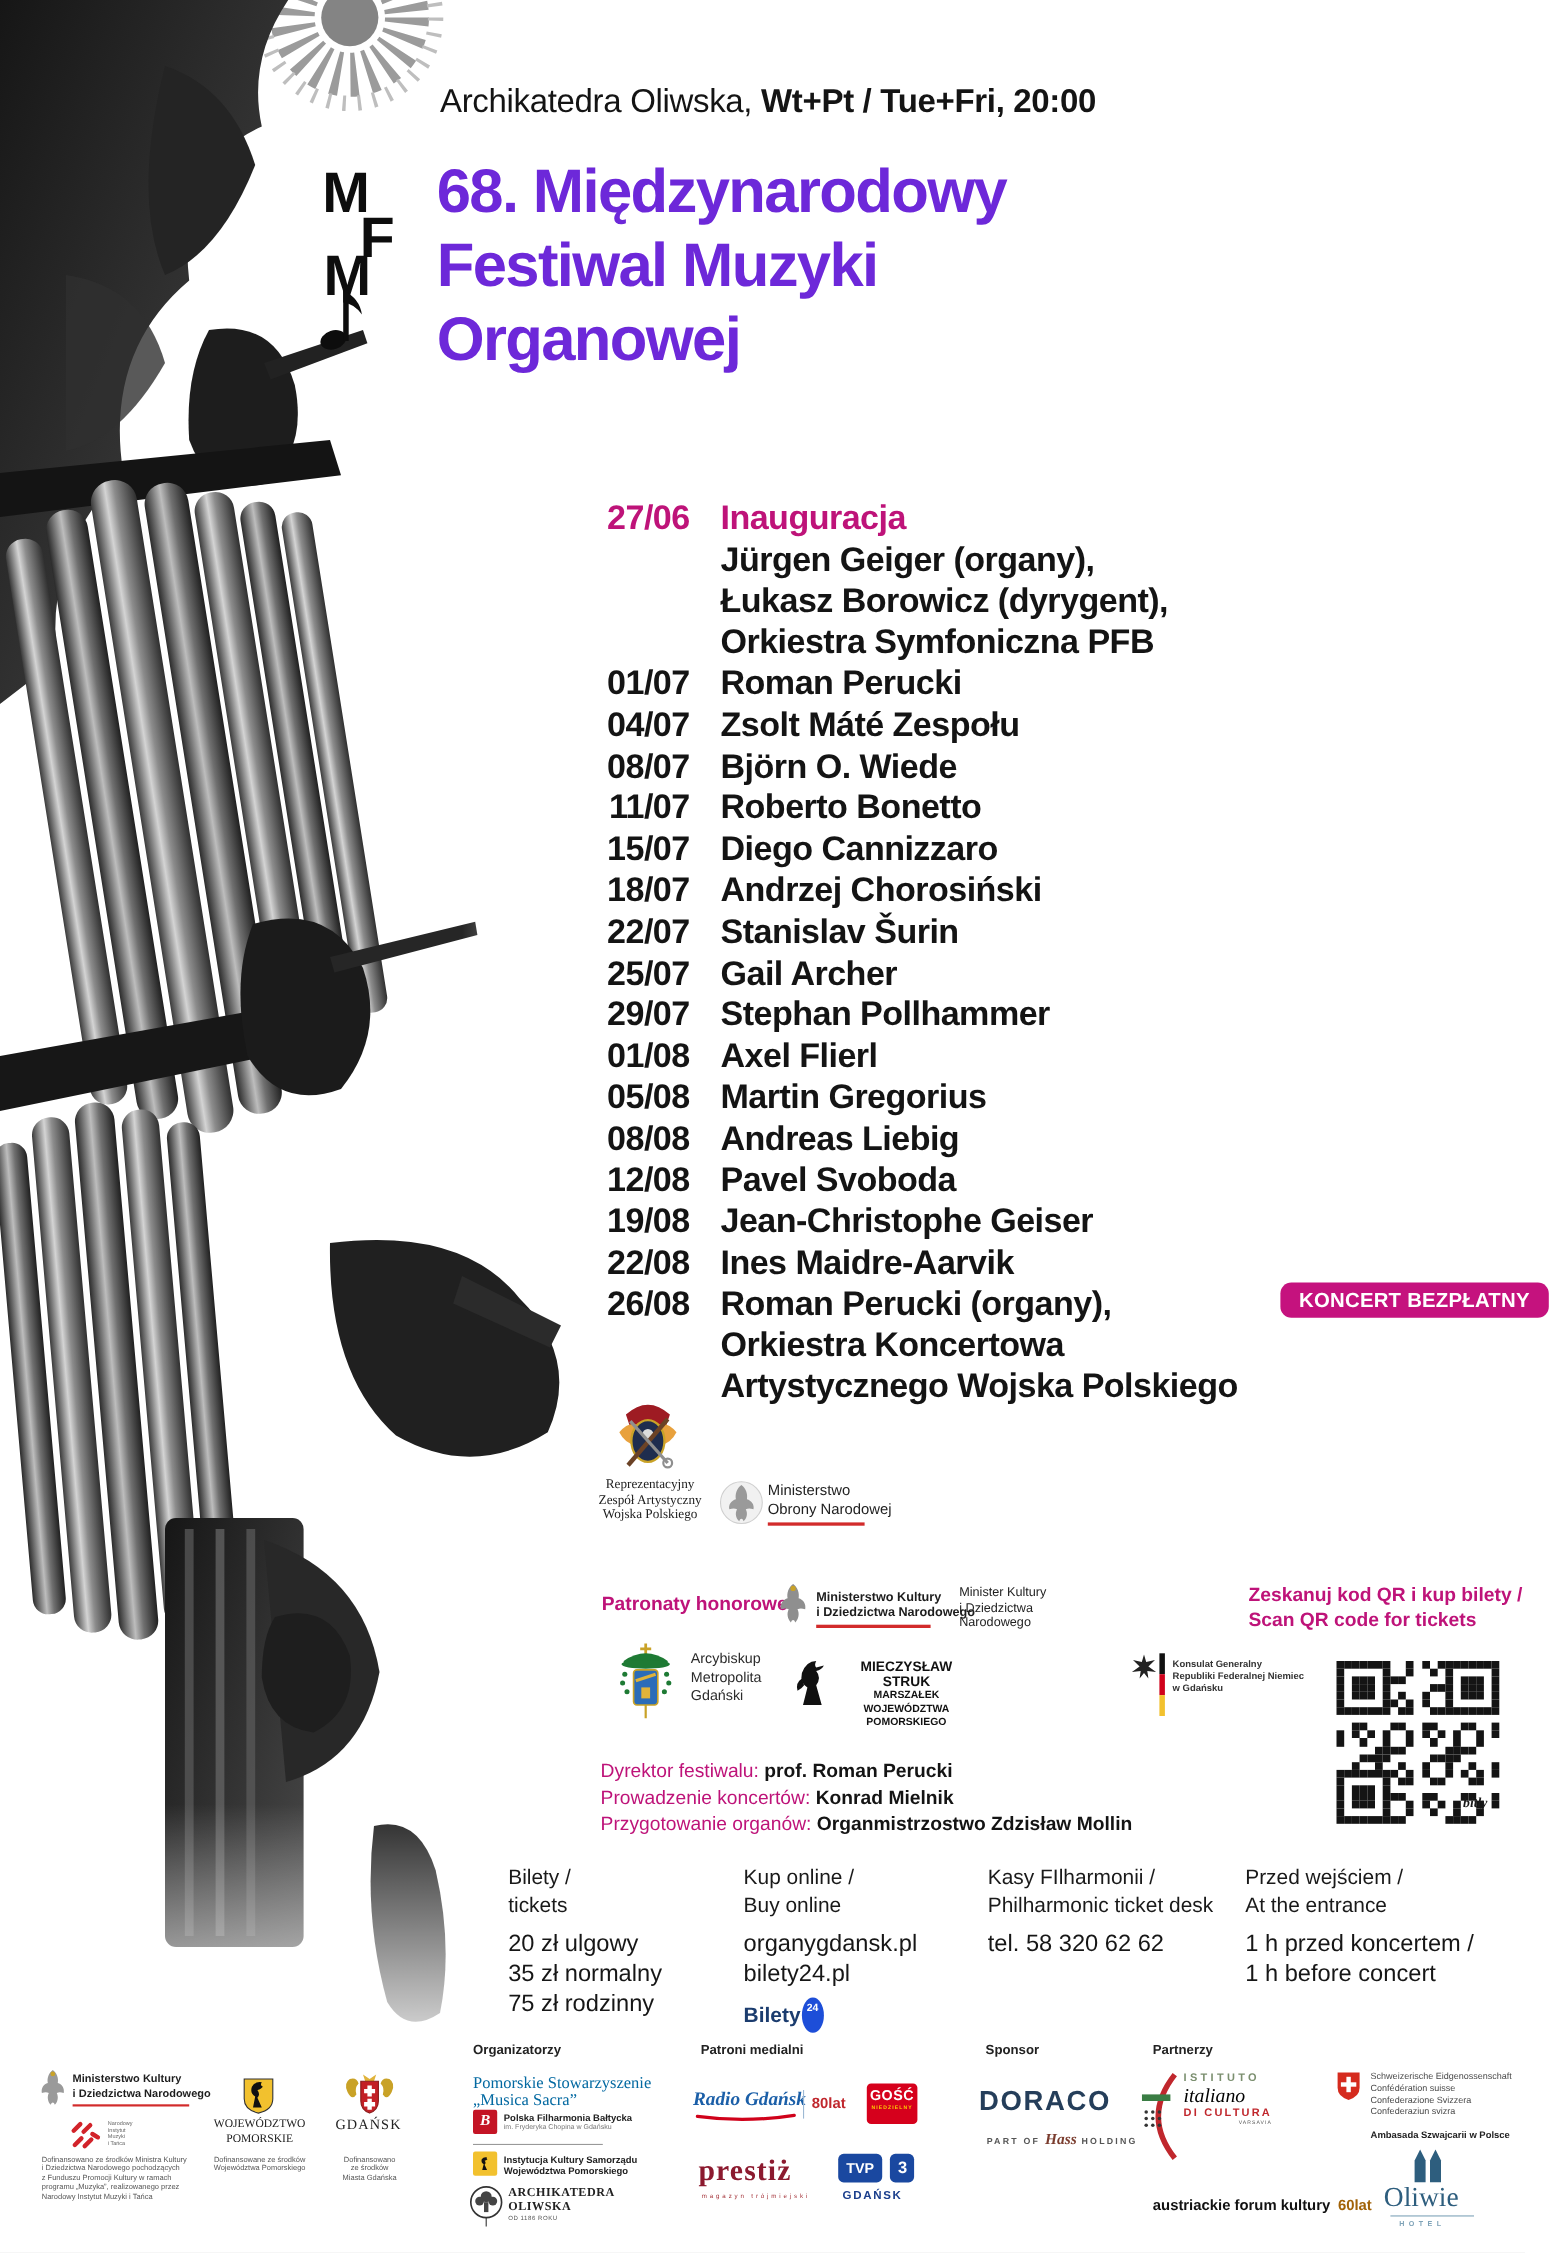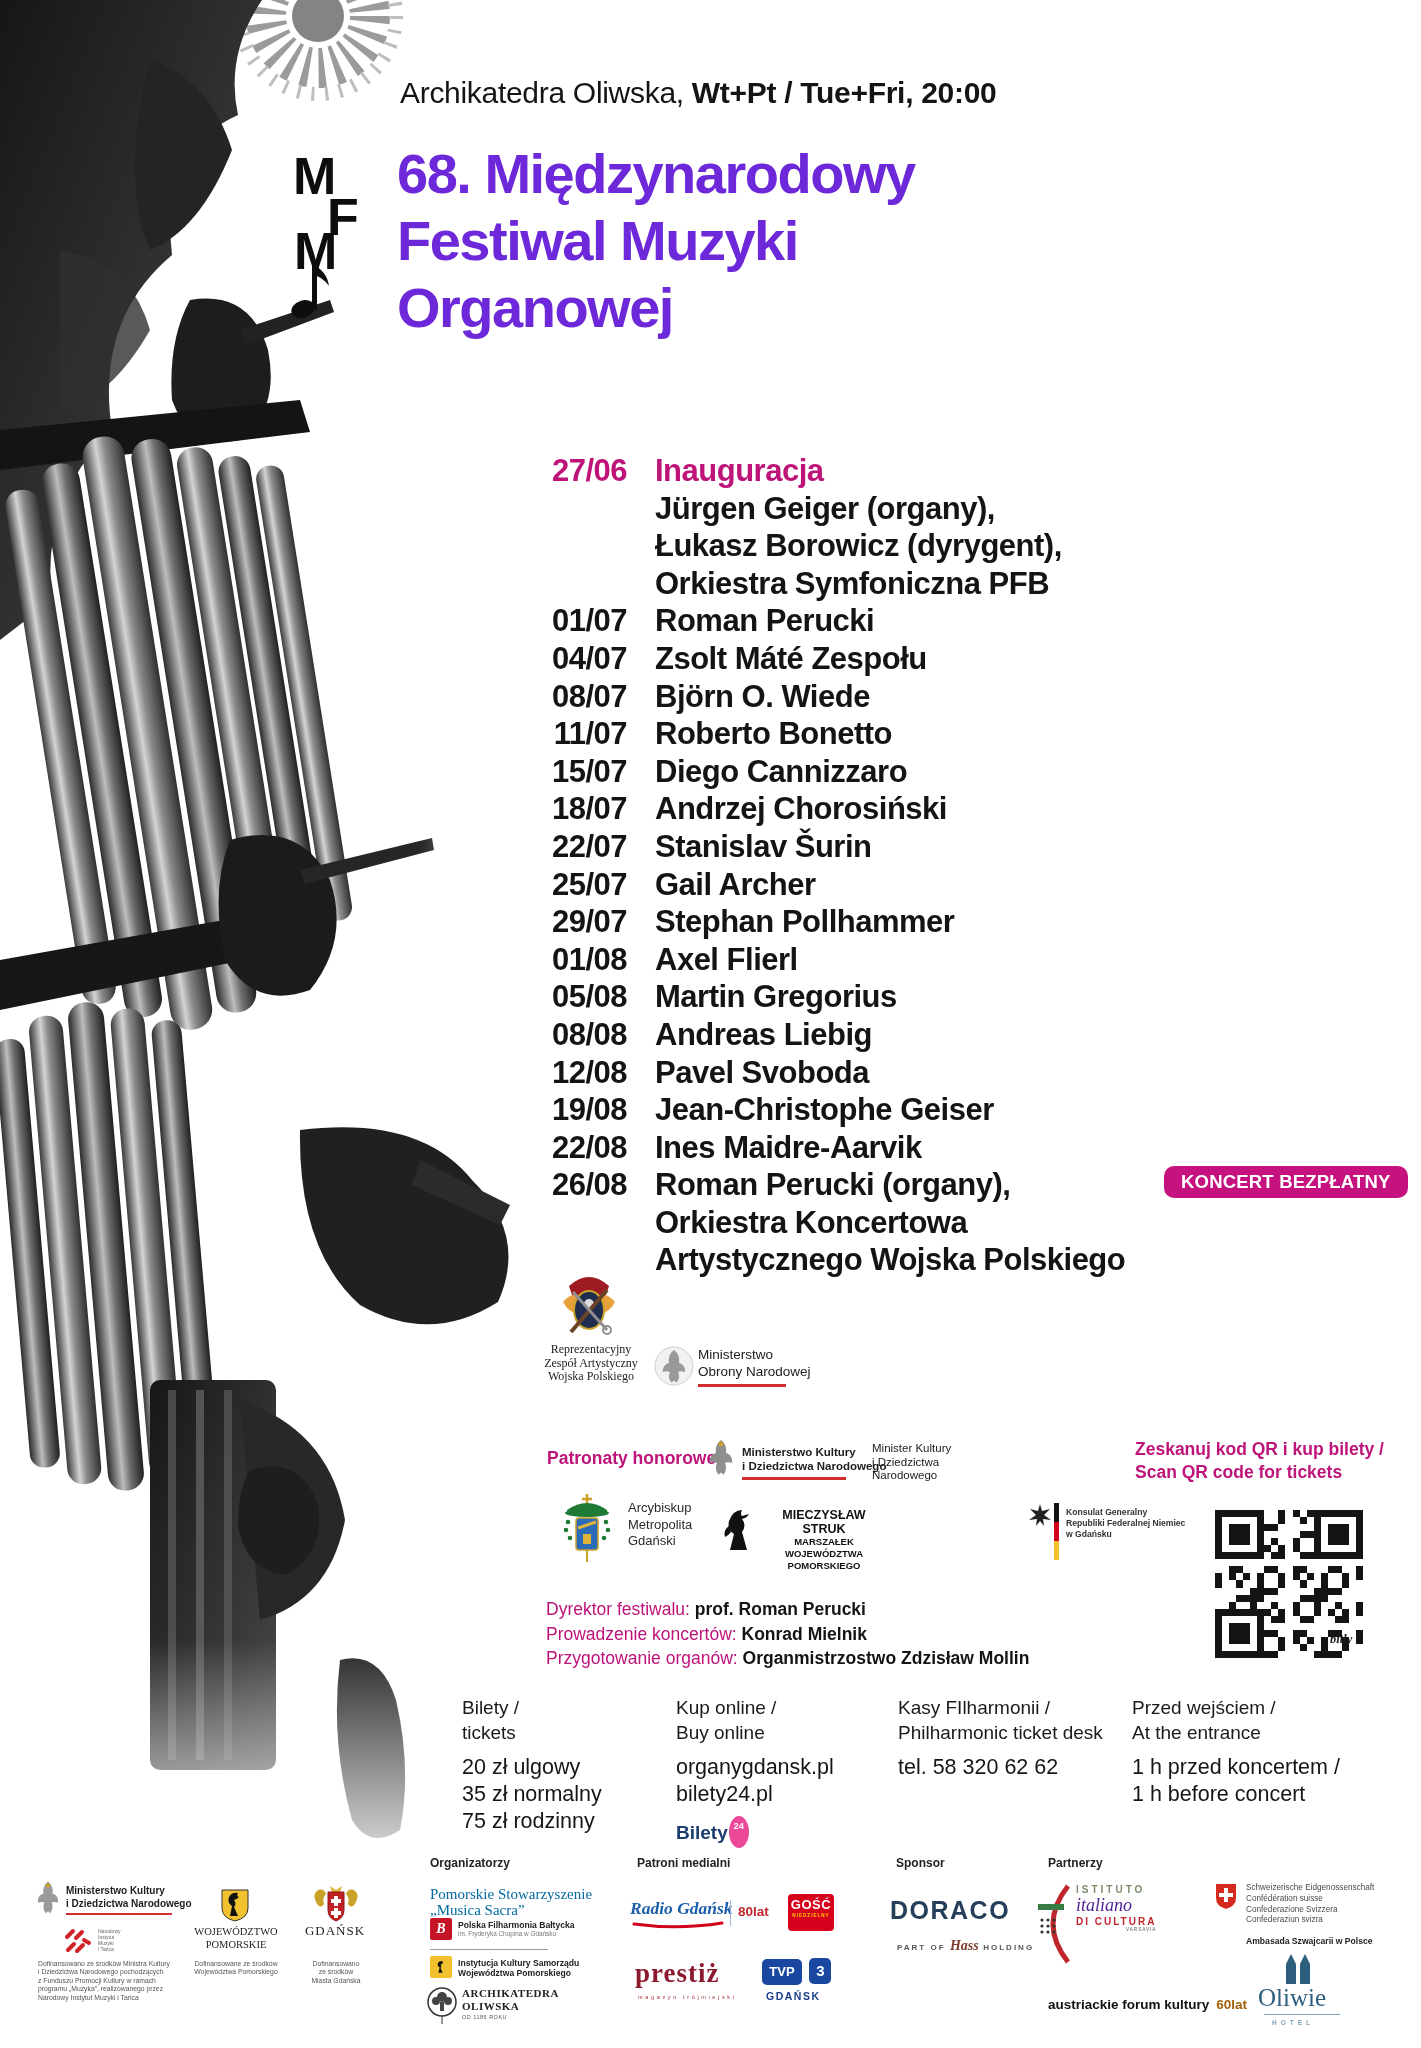--- a/index.html
+++ b/index.html
@@ -49,21 +49,21 @@
   .cred{left:546px;top:1597px;font-size:17.5px;line-height:24.6px;}
   .cl{color:#BE1379;font-weight:400;} .cv{color:#141414;font-weight:800;}
   
   .tk-h{font-size:19px;line-height:25px;font-weight:500;color:#1a1a1a;}
   .tk-i{font-size:21.5px;line-height:27px;font-weight:400;color:#161616;margin-top:0;}
   .tkcol1{left:462px;top:1695px;} .tkcol2{left:676px;top:1695px;}
   .tkcol3{left:898px;top:1695px;} .tkcol4{left:1132px;top:1695px;}
   .tk-items{margin-top:9px;}
   .b24{left:676px;top:1822px;}
   .b24 .bt{font-size:19px;font-weight:800;color:#1B3C6E;}
-  .b24 .bc{display:inline-block;width:20px;height:32px;border-radius:50%;background:#ec4899;color:#fff;
+  .b24 .bc{display:inline-block;width:20px;height:32px;border-radius:50%;background:#1d4ed8;color:#fff;
            font-size:9.5px;font-weight:800;text-align:center;line-height:20px;vertical-align:top;margin-left:1px;margin-top:-6px;}
   
   .ft-h{font-size:12px;font-weight:700;color:#222;}
   .tiny{font-size:6.8px;line-height:8.4px;color:#555;}
   .assoc{font-size:15px;line-height:16px;color:#0369a1;margin-top:12px;}
   .sq{width:22px;height:22px;display:flex;align-items:center;justify-content:center;}
   .pfb-sq{background:#C41425;color:#fff;font-family:"Liberation Serif","DejaVu Serif",serif;font-style:italic;font-weight:700;font-size:14px;border-radius:2px;}
   .iks-sq{background:#F2C12E;border-radius:2px;}
   .lg-name{font-size:8.6px;line-height:10.2px;font-weight:700;color:#222;}
   .lg-sub{font-size:6.4px;line-height:8px;color:#777;}
@@ -71,21 +71,21 @@
   .gosc{left:788px;top:1894px;width:46px;height:37px;background:#D6001C;border-radius:4px;text-align:center;}
   .gosc .g1{color:#fff;font-weight:800;font-size:13px;line-height:22px;letter-spacing:0.5px;}
   .gosc .g2{color:#FFD400;font-weight:700;font-size:4.6px;letter-spacing:1px;line-height:4px;display:block;margin-top:-2px;}
   .prestiz{font-family:"Liberation Serif","DejaVu Serif",serif;font-size:27px;color:#8C1A2F;font-weight:600;letter-spacing:1px;}
   .prest-sub{font-size:5.6px;letter-spacing:2.6px;color:#A4343A;}
   .tvp-b{display:inline-block;background:#1A48A0;color:#fff;font-weight:800;border-radius:5px;text-align:center;}
   .doraco{font-size:25px;font-weight:800;color:#253E5A;letter-spacing:1.5px;}
   .hass-line{font-size:8px;letter-spacing:2px;color:#555;font-weight:600;}
   .hass{font-family:"Liberation Serif","DejaVu Serif",serif;font-style:italic;font-size:14px;color:#7A3C2E;font-weight:700;letter-spacing:0;}
   .ist-l1{font-size:10px;letter-spacing:3px;color:#7B8F6F;font-weight:600;}
-  .ist-l2{font-family:"Liberation Serif","DejaVu Serif",serif;font-style:italic;font-size:18px;color:#4c1d95;}
+  .ist-l2{font-family:"Liberation Serif","DejaVu Serif",serif;font-style:italic;font-size:18px;color:#000000;}
   .ist-l3{font-size:10px;letter-spacing:2px;color:#C0272D;font-weight:700;}
   .ist-l4{font-size:4.6px;letter-spacing:1px;color:#555;}
   .swiss-lines{font-size:8.2px;line-height:10.8px;color:#4a4a4a;}
   .swiss-emb{font-size:8.6px;font-weight:800;color:#222;}
   .austria{font-size:13.5px;font-weight:800;color:#111;}
   .austria .yrs{color:#a16207;margin-left:7px;}
   .oliwski{font-family:"Liberation Serif","DejaVu Serif",serif;font-size:25px;color:#2E5E7E;}
   .oliw-sub{font-size:6.5px;letter-spacing:4px;color:#7FA3B8;font-weight:600;}
   .vline{width:1px;background:#9db9d4;}
 </style>

